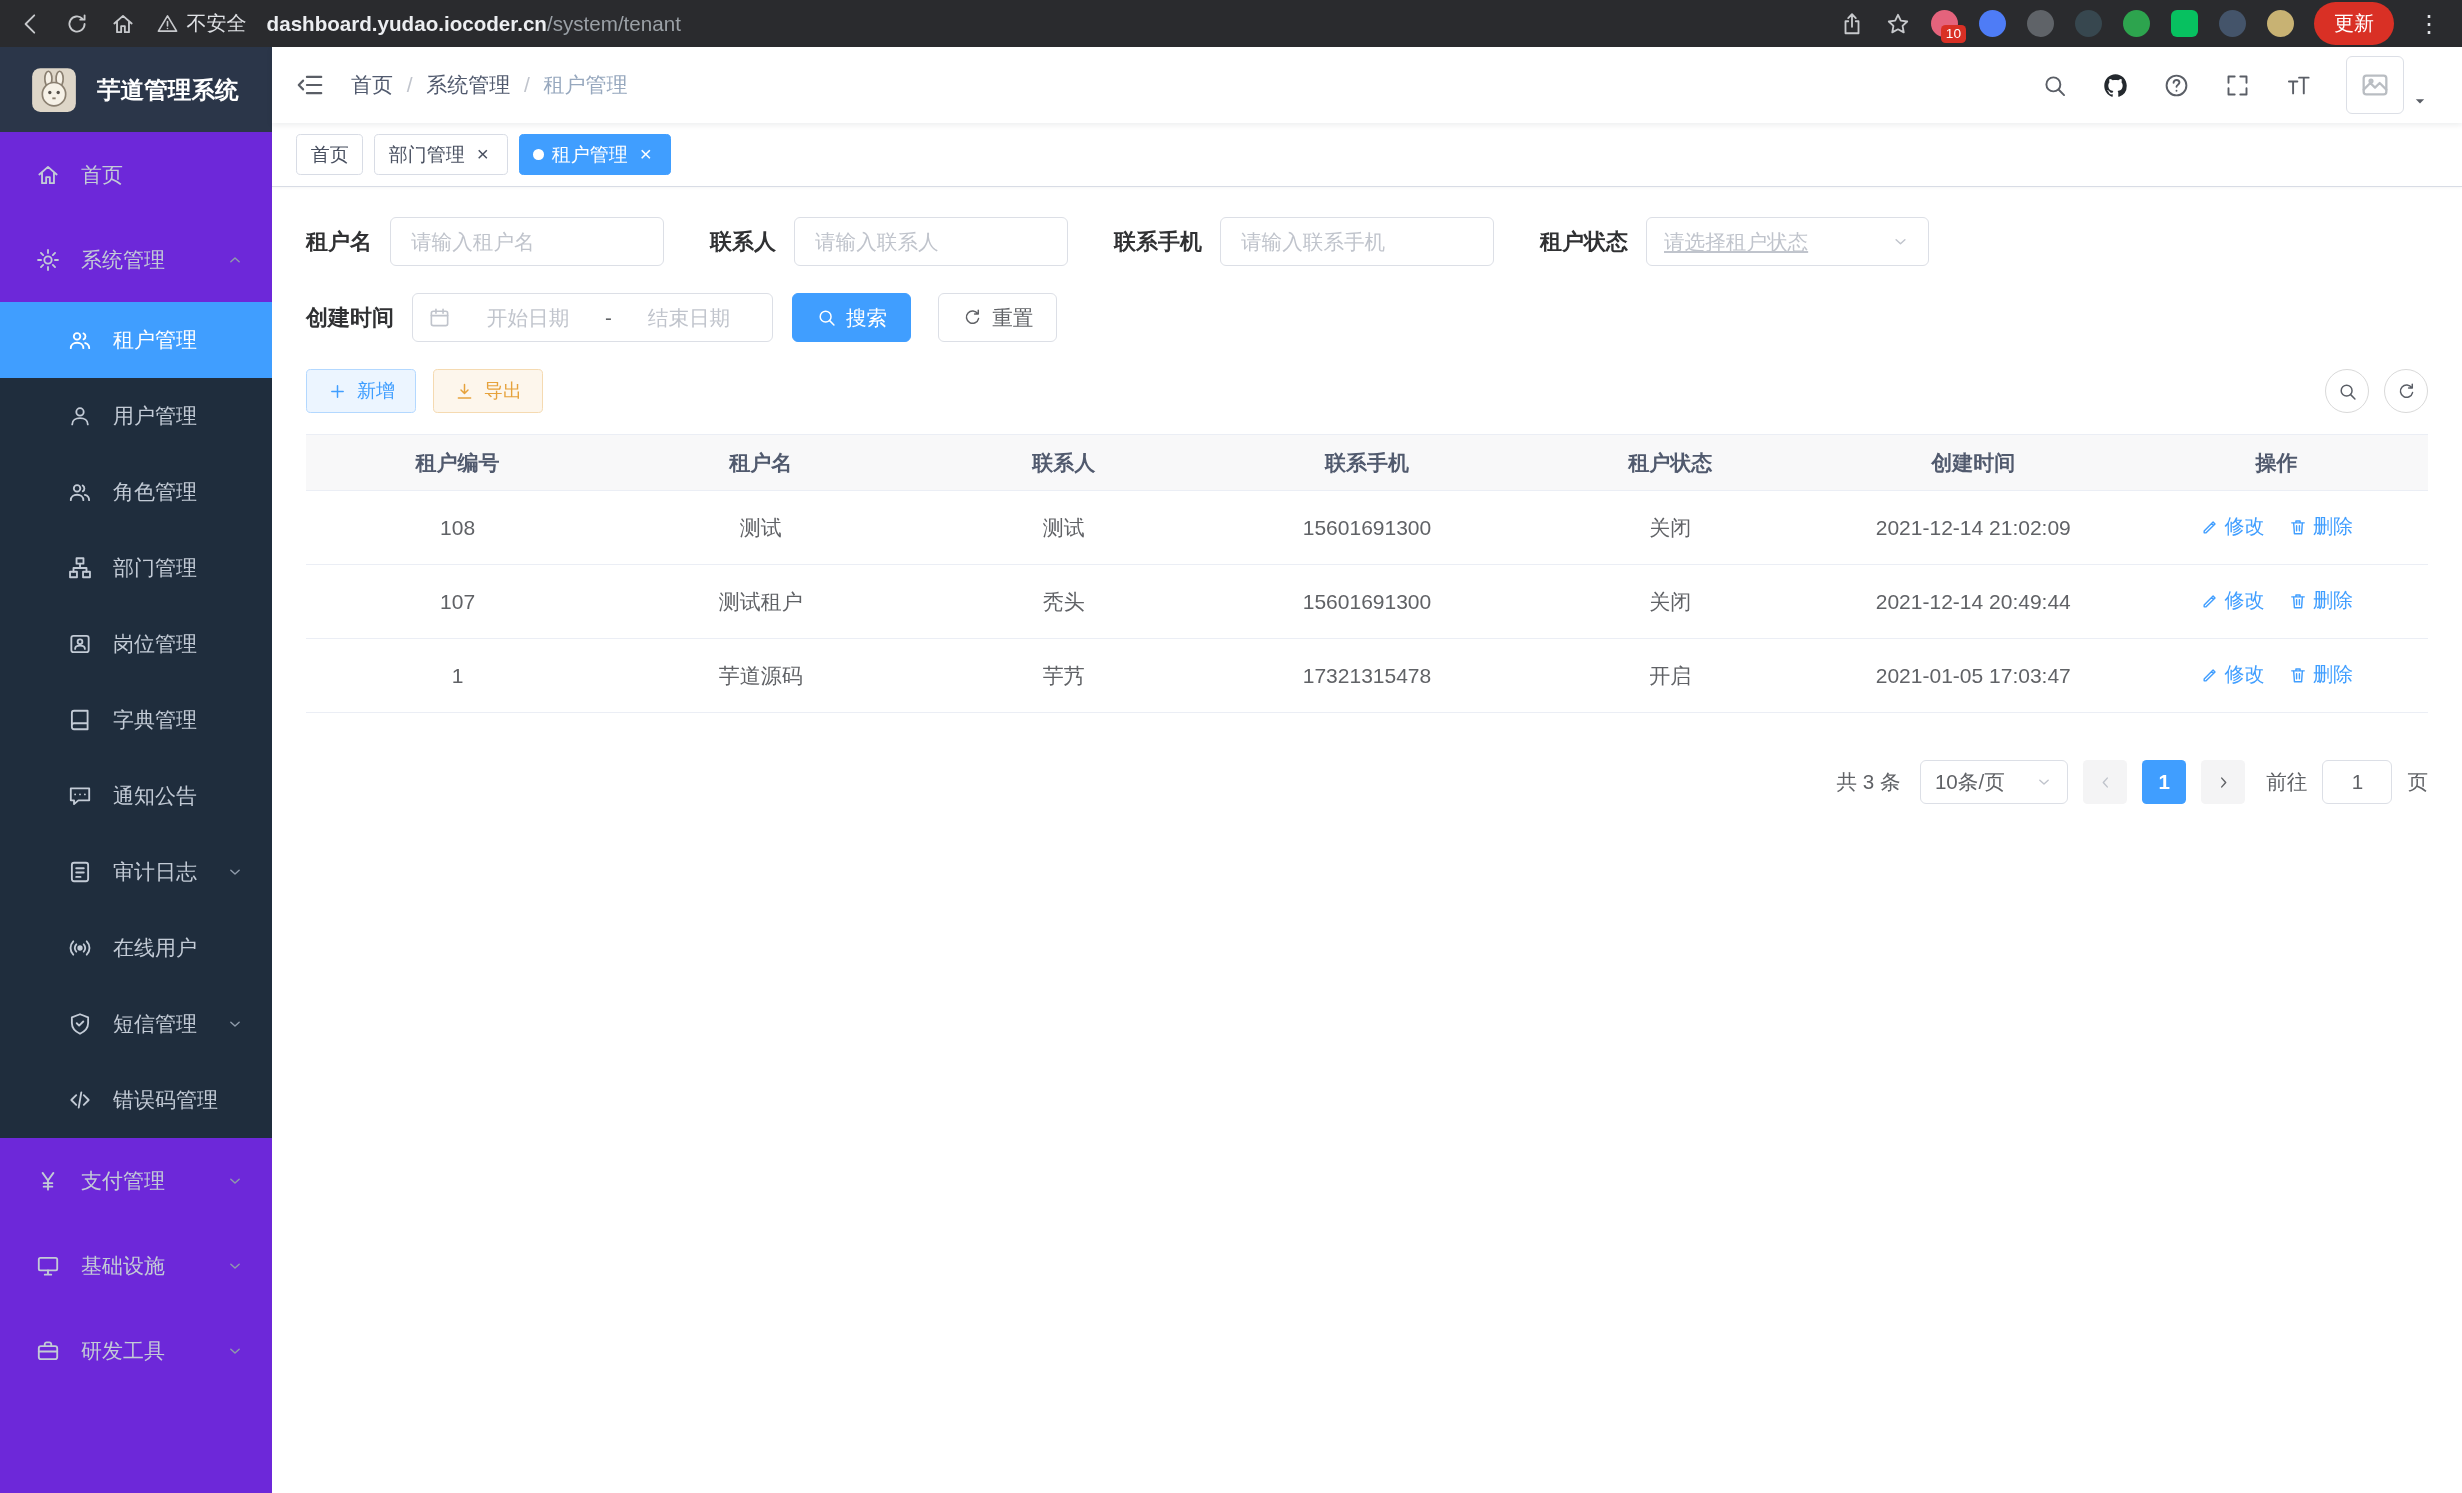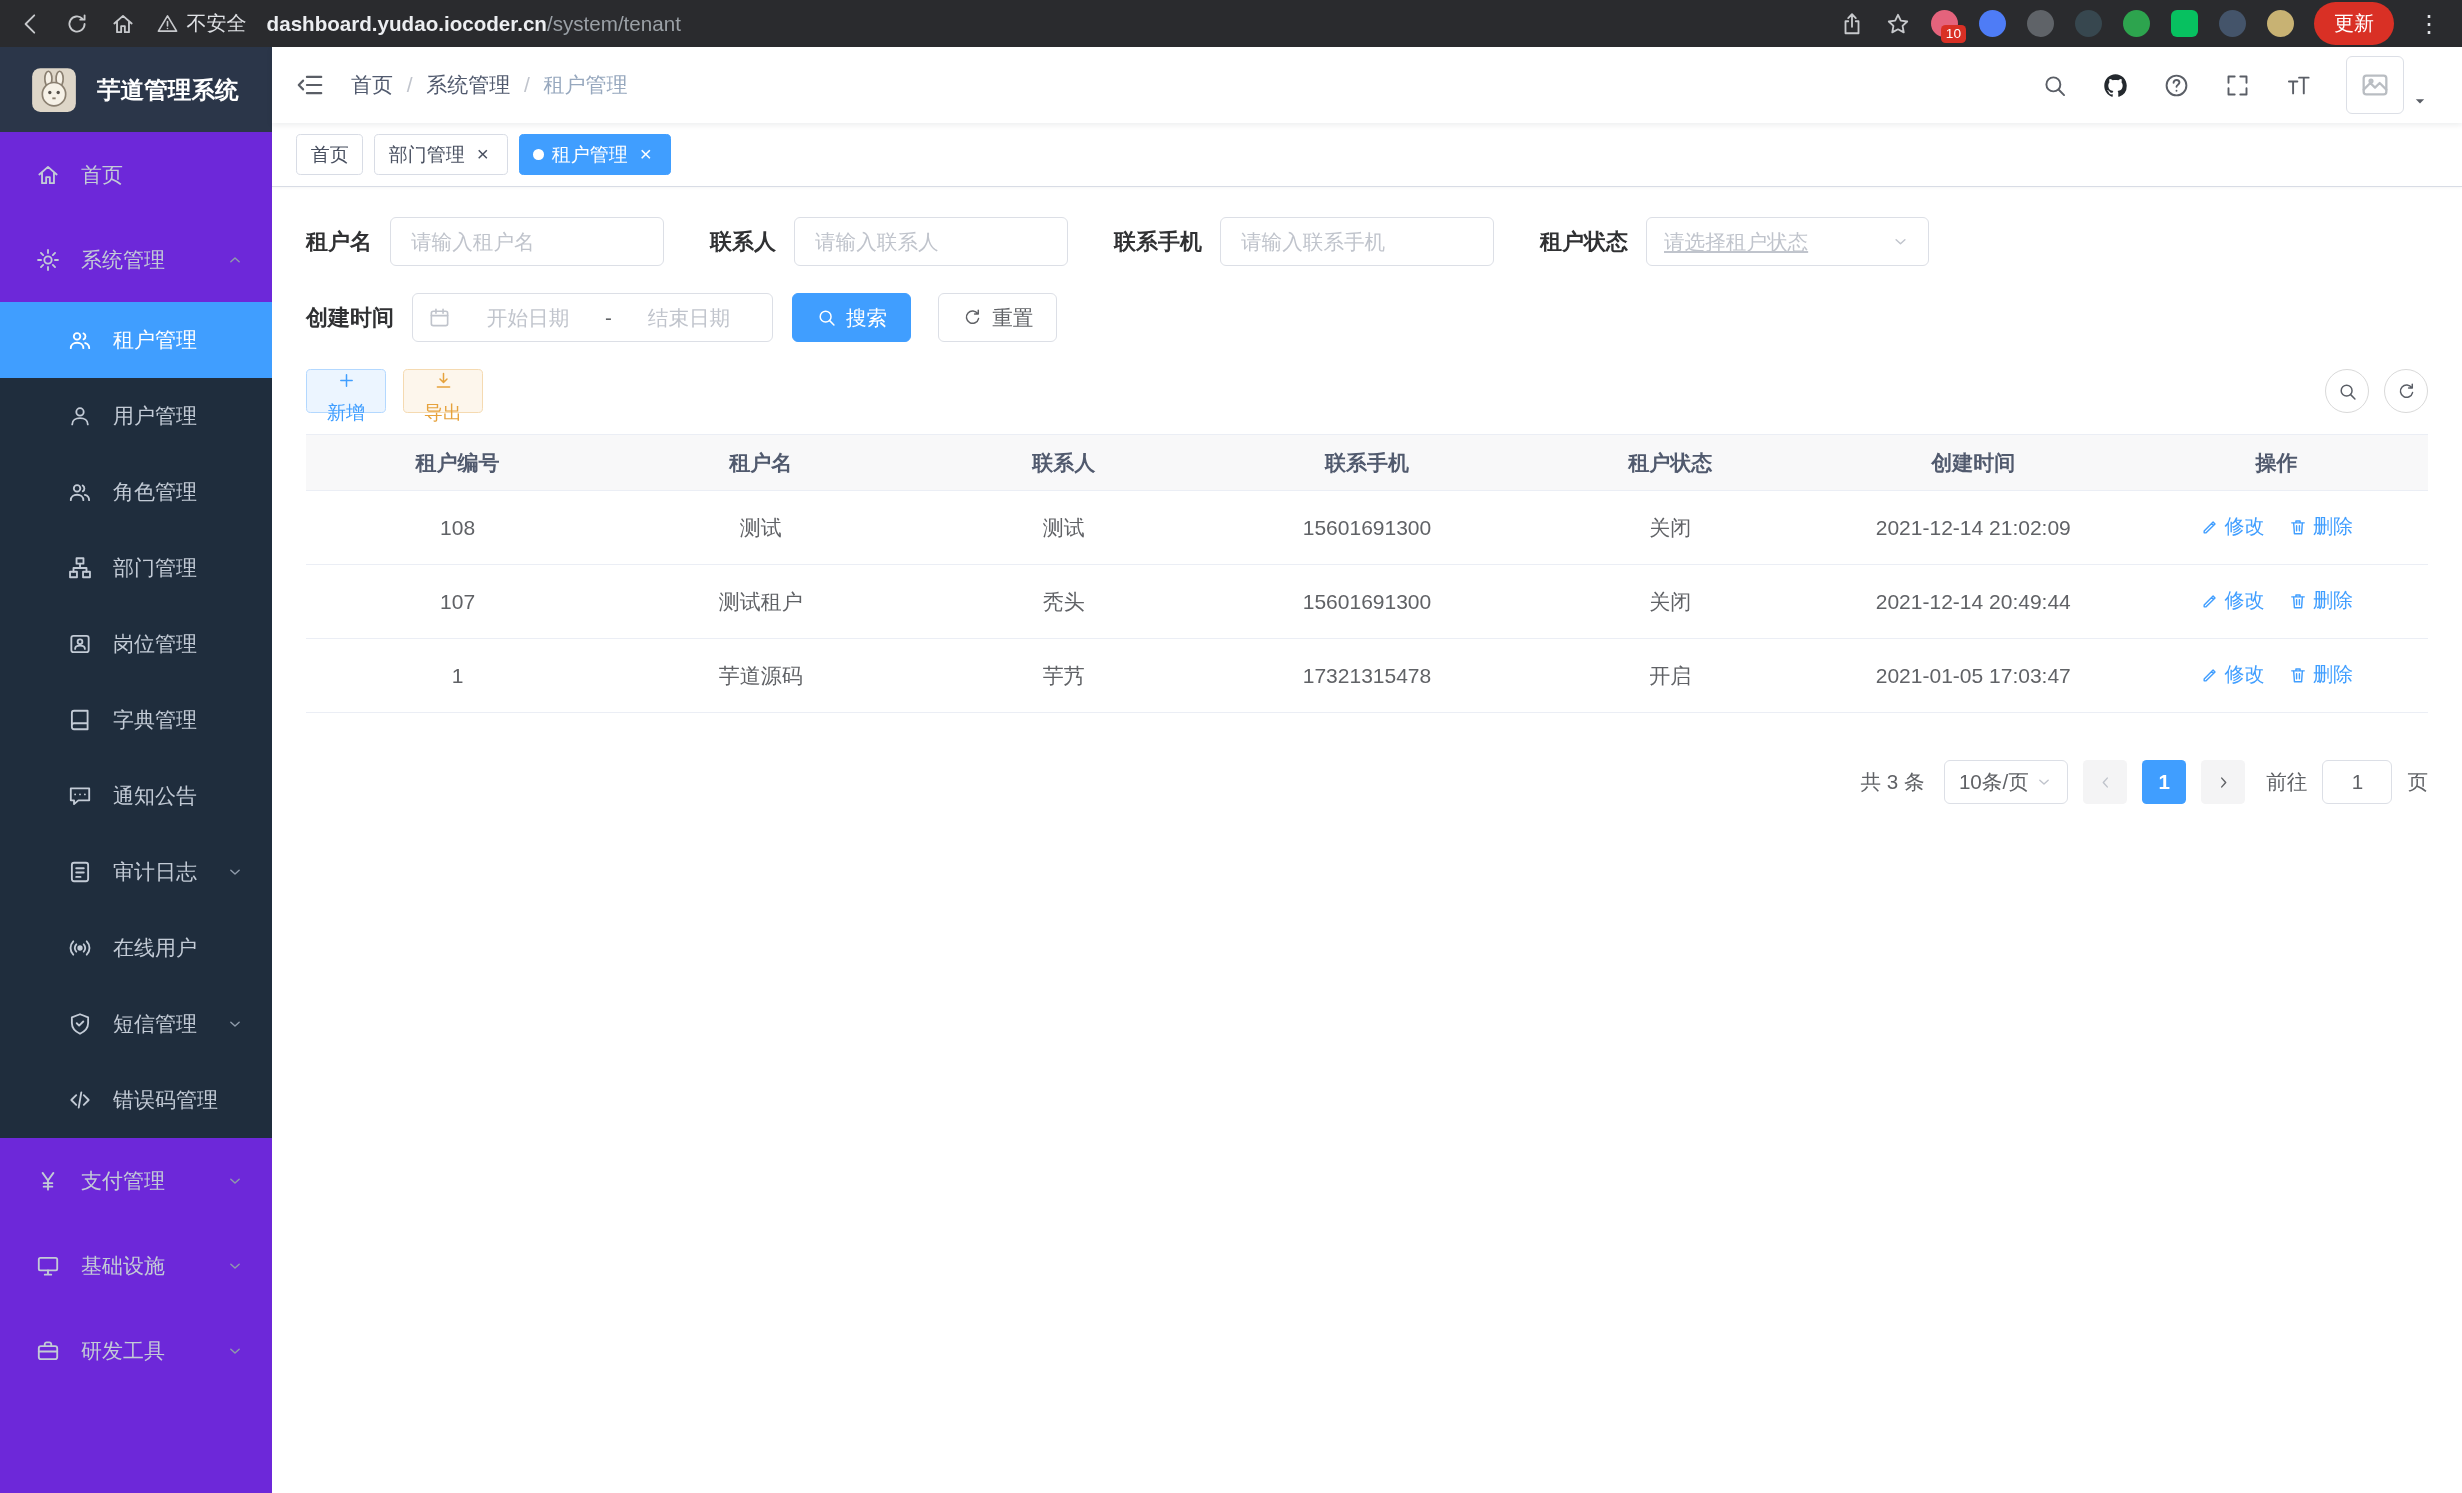--- a/index.html
+++ b/index.html
@@ -78,40 +78,40 @@
   .date-range { width:361px; height:49px; border:0.8px solid #dcdfe6; border-radius:6px; display:flex; align-items:center; gap:9px; padding:0 15px; font-size:20.6px; color:#c0c4cc; background:#fff; cursor:pointer; }
   .date-range .ico { width:23px; height:23px; color:#c0c4cc; }
   .date-range .ph { flex:1; text-align:center; }
   .date-range .sep { color:#606266; }
 
   
   .btn { height:49px; border:0.8px solid #dcdfe6; border-radius:6px; background:#fff; color:#606266; font-size:20.6px; display:inline-flex; align-items:center; gap:9px; padding:0 23px; cursor:pointer; font-family:inherit; }
   .btn .ico { width:21px; height:21px; }
   .btn-primary { background:#409eff; border-color:#409eff; color:#fff; margin-left:18px; }
   .btn-default { margin-left:27px; }
-  .btn-mini { height:44px; font-size:19px; padding:0 20px; border-radius:4.6px;flex-direction:column; }
+  .btn-mini { height:44px; font-size:19px; padding:0 20px; border-radius:4.6px; }
   .btn-plain-primary { background:#ecf5ff; border-color:#b3d8ff; color:#409eff; }
   .btn-plain-warning { background:#fdf6ec; border-color:#f5dab1; color:#e6a23c; margin-left:17px; }
 
   .toolbar-row { display:flex; align-items:center; margin:3px 0 21px; }
   .toolbar-spacer { flex:1; }
   .circle-btn { width:44px; height:44px; border-radius:50%; border:0.8px solid #d9d9d9; background:#fff; color:#5a5e66; display:inline-flex; align-items:center; justify-content:center; cursor:pointer; margin-left:15px; }
   .circle-btn .ico { width:21px; height:21px; }
 
   
   .data-table { width:100%; border-collapse:collapse; table-layout:fixed; }
   .data-table th { background:#f8f8f9; color:#515a6e; font-weight:bold; font-size:21px; height:56px; text-align:center; border-top:0.8px solid #ebeef5; border-bottom:0.8px solid #ebeef5; }
   .data-table td { height:74px; font-size:21px; color:#606266; text-align:center; border-bottom:0.8px solid #ebeef5; }
   .row-link { color:#409eff; font-size:20px; display:inline-flex; align-items:center; gap:4.6px; margin:0 12px; cursor:pointer; text-decoration:none; }
   .row-link .ico { width:20px; height:20px; }
 
   
   .pagination { display:flex; align-items:center; justify-content:flex-end; gap:15px; margin-top:47px; font-size:20.6px; color:#606266; }
   .pg-total { margin-right:4.6px; }
-  .pg-select { width:124px; height:44px; border:0.8px solid #dcdfe6; border-radius:6px; padding:0 13.7px; display:flex; align-items:center; justify-content:space-between; cursor:pointer; }
+  .pg-select { width:148px; height:44px; border:0.8px solid #dcdfe6; border-radius:6px; padding:0 13.7px; display:flex; align-items:center; justify-content:space-between; cursor:pointer; }
   .pg-select .ico { width:20px; height:20px; color:#c0c4cc; }
   .pg-btn { min-width:44px; height:44px; border:none; border-radius:4.6px; background:#f4f4f5; color:#606266; display:inline-flex; align-items:center; justify-content:center; font-size:20.6px; cursor:pointer; }
   .pg-btn .ico { width:21px; height:21px; }
   .pg-btn.disabled { color:#c0c4cc; }
   .pg-btn.active { background:#409eff; color:#fff; font-weight:bold; }
   .pg-goto { margin-left:6px; }
   .pg-input { width:70px; height:44px; border:0.8px solid #dcdfe6; border-radius:6px; text-align:center; font-size:20.6px; color:#606266; outline:none; font-family:inherit; }
 </style>
 </head>
 <body>

